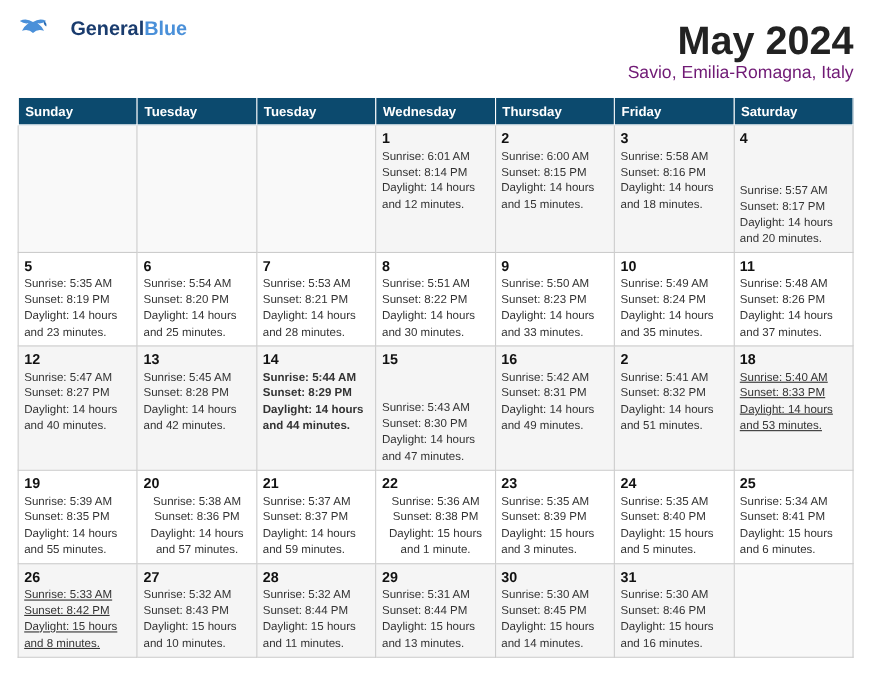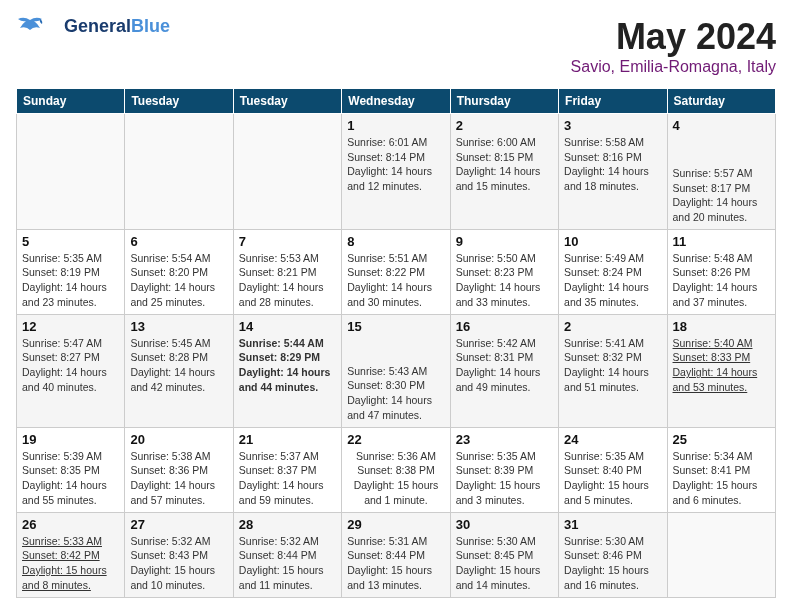--- a/index.html
+++ b/index.html
@@ -261,21 +261,21 @@
       <tr>
         <td>
           <span class="day-num">19</span>
           <div class="day-info" style="white-space: pre-line;">Sunrise: 5:39 AM
 Sunset: 8:35 PM
 Daylight: 14 hours
 and 55 minutes.</div>
         </td>
         <td>
           <span class="day-num">20</span>
-          <div class="day-info" style="white-space: pre-line;">Sunrise: 5:38 AM
+          <div class="day-info" style="white-space: pre-line; text-align: center;">Sunrise: 5:38 AM
 Sunset: 8:36 PM
 Daylight: 14 hours
 and 57 minutes.</div>
         </td>
         <td>
           <span class="day-num">21</span>
           <div class="day-info" style="white-space: pre-line;">Sunrise: 5:37 AM
 Sunset: 8:37 PM
 Daylight: 14 hours
 and 59 minutes.</div>

